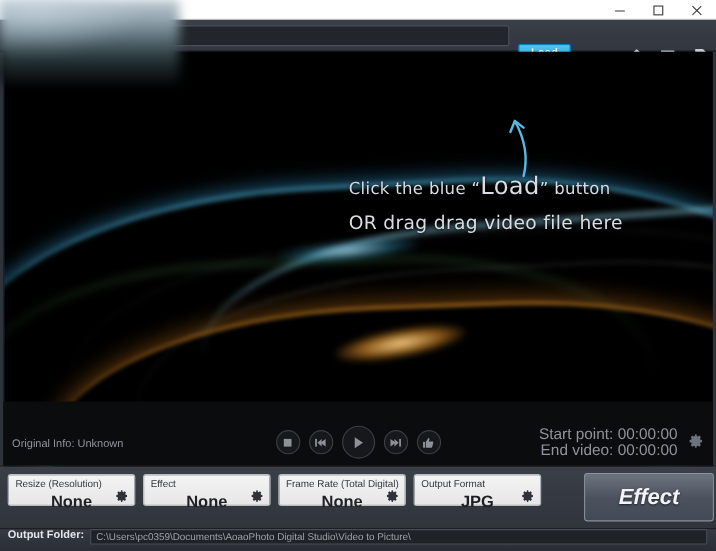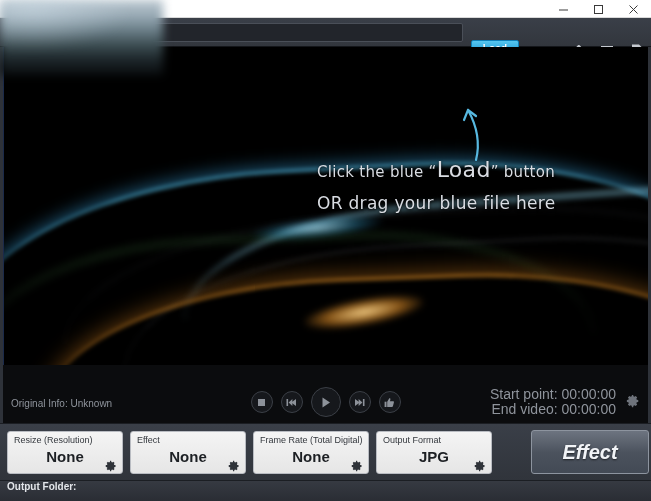--- a/index.html
+++ b/index.html
@@ -209,21 +209,21 @@
   }
 
   
   .settings {
     position: absolute; left: 0; top: 423px;
     width: 651px; height: 57px;
     background: linear-gradient(#3a3f48, #30343b);
     border-top: 1px solid #1b1e23;
   }
   .card {
-    position: absolute; top: 7px; height: 43px;
+    position: absolute; top: 7px; height: 29px;
     background: linear-gradient(#f4f4f4, #e6e6e6);
     border: 1px solid #b9bcc2;
     border-radius: 3px;
   }
   .card .clabel {
     position: absolute; left: 6px; top: 3px;
     font-size: 9px; color: #33373d;
   }
   .card .cvalue {
     position: absolute; left: 0; right: 0; top: 16px;
@@ -355,21 +355,21 @@
     <span class="arrow-svg">
       <svg width="40" height="60" viewBox="0 0 40 60">
         <path d="M22 58 C26 42, 24 26, 14 8" stroke="#57b8e0" stroke-width="2.2" fill="none" stroke-linecap="round"></path>
         <path d="M14 8 L10 18 M14 8 L22 14" stroke="#57b8e0" stroke-width="2.2" fill="none" stroke-linecap="round"></path>
       </svg>
     </span>
 
     <div class="hw hw1">
       <span class="small">Click the blue “</span><span class="big">Load</span><span class="small">” button</span>
     </div>
-    <div class="hw hw2">OR drag your blue file here</div>
+    <div class="hw hw2">OR drag drag video file here</div>
   </div>
 
   <div class="controls">
     <div class="orig-info">Original Info: Unknown</div>
 
     <div class="transport">
       <div class="tbtn">
         <span>
           <svg width="9" height="9" viewBox="0 0 9 9" fill="currentColor">
               <rect x="1" y="1" width="7" height="7"></rect>
@@ -467,18 +467,19 @@
             <path d="M14 9.2v-2.4l-1.7-.3a4.6 4.6 0 0 0-.5-1.2l1-1.4-1.7-1.7-1.4 1a4.6 4.6 0 0 0-1.2-.5L8.2 1H6.8l-.3 1.7a4.6 4.6 0 0 0-1.2.5l-1.4-1L2.2 3.9l1 1.4a4.6 4.6 0 0 0-.5 1.2L1 6.8v2.4l1.7.3c.1.4.3.8.5 1.2l-1 1.4 1.7 1.7 1.4-1c.4.2.8.4 1.2.5l.3 1.7h1.4l.3-1.7c.4-.1.8-.3 1.2-.5l1.4 1 1.7-1.7-1-1.4c.2-.4.4-.8.5-1.2z"></path>
           </svg>
       </span>
     </div>
   </div>
 
   <div class="convert">Effect</div>
 
   <div class="outbar">
     <span class="outlabel">Output Folder:</span>
+    <span class="outpath">C:\Users\pc0359\Documents\AoaoPhoto Digital Studio\Video to Picture\</span>
   </div>
 
   <div class="blur-overlay"></div>
   <div class="blur-overlay2"></div>
 
 </div>
 
 </body></html>

